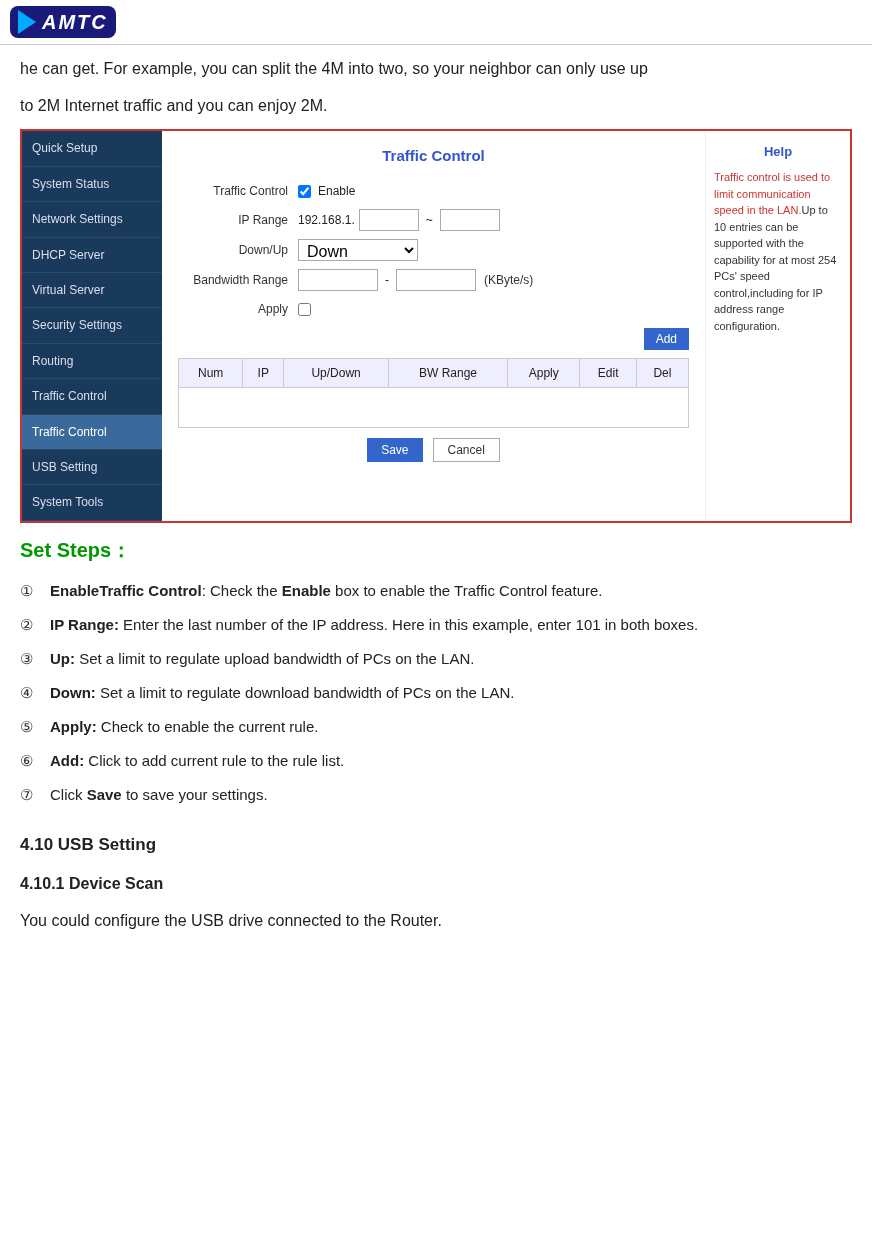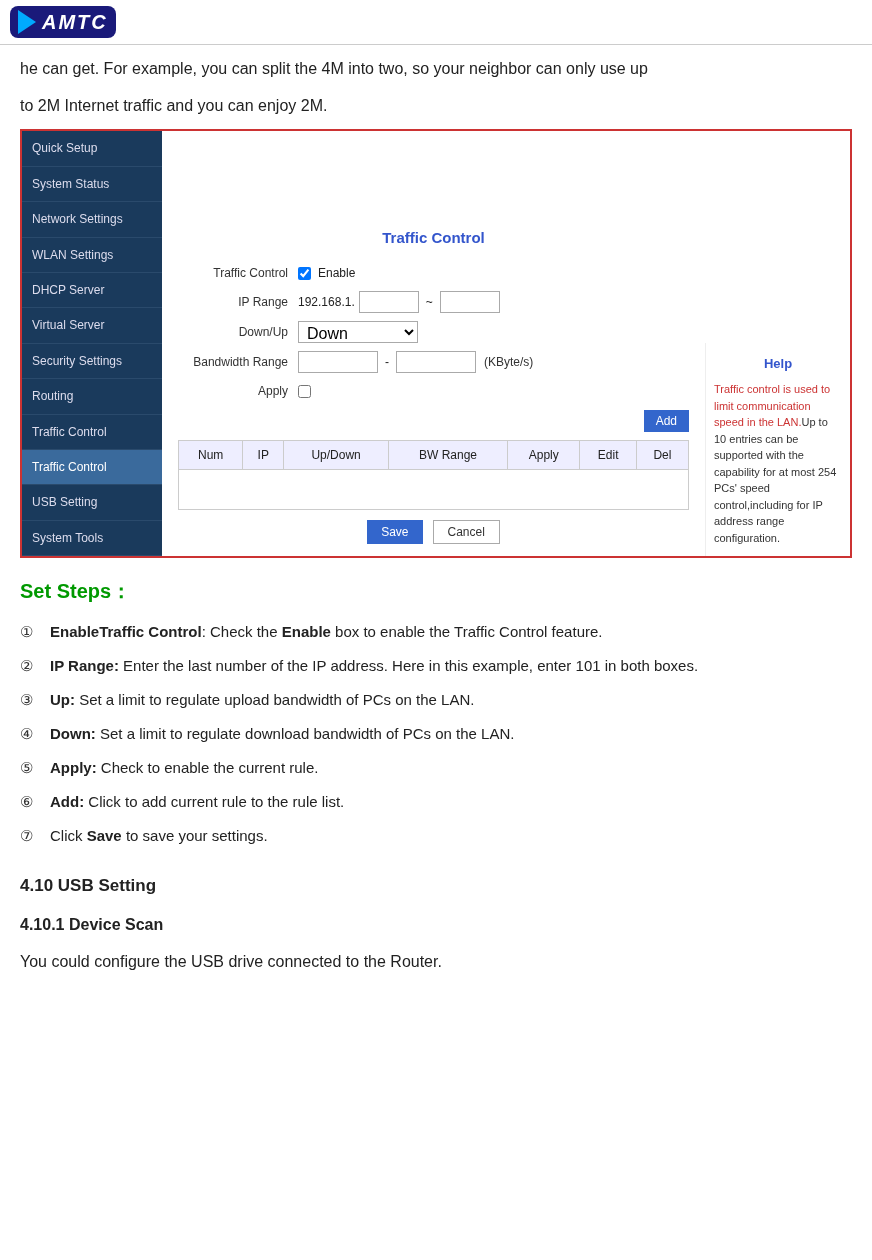--- a/index.html
+++ b/index.html
@@ -48,23 +48,22 @@
 
     .intro-text {
       font-size: 16px;
       margin-bottom: 10px;
     }
 
     
     .screenshot-frame {
       border: 2px solid #cc3333;
       display: flex;
-      margin: 10px 0 16px 0;
-      background: #fff;
-      align-items: flex-end;
+      margin: 10px 0 10px 0;
+      background: #fff;
     }
 
     
     .sidebar {
       width: 140px;
       background: #1a3a5c;
       flex-shrink: 0;
     }
     .sidebar-item {
       padding: 7px 10px;
@@ -259,21 +258,20 @@
 
   <p class="intro-text">he can get. For example, you can split the 4M into two, so your neighbor can only use up</p>
   <p class="intro-text">to 2M Internet traffic and you can enjoy 2M.</p>
 
   <div class="screenshot-frame">
 
     <div class="sidebar">
       <div class="sidebar-item">Quick Setup</div>
       <div class="sidebar-item">System Status</div>
       <div class="sidebar-item">Network Settings</div>
-      <div class="sidebar-item">WLAN Settings</div>
       <div class="sidebar-item">DHCP Server</div>
       <div class="sidebar-item">Virtual Server</div>
       <div class="sidebar-item">Security Settings</div>
       <div class="sidebar-item">Routing</div>
       <div class="sidebar-item">Traffic Control</div>
       <div class="sidebar-item active">Traffic Control</div>
       <div class="sidebar-item">USB Setting</div>
       <div class="sidebar-item">System Tools</div>
     </div>
 

